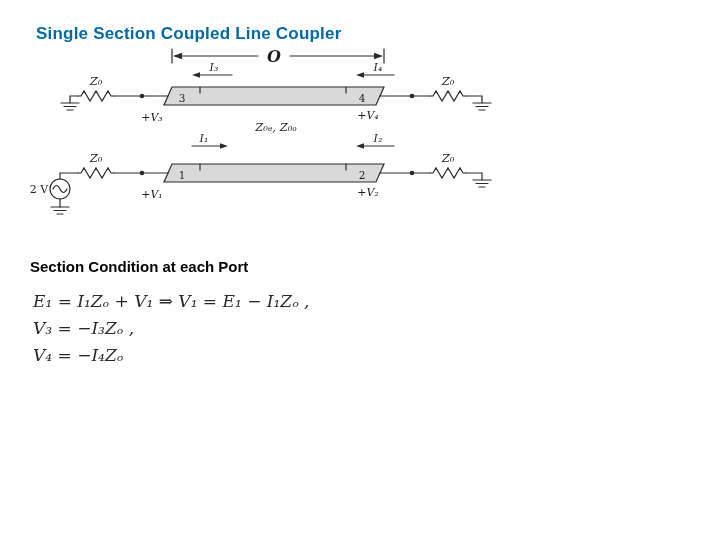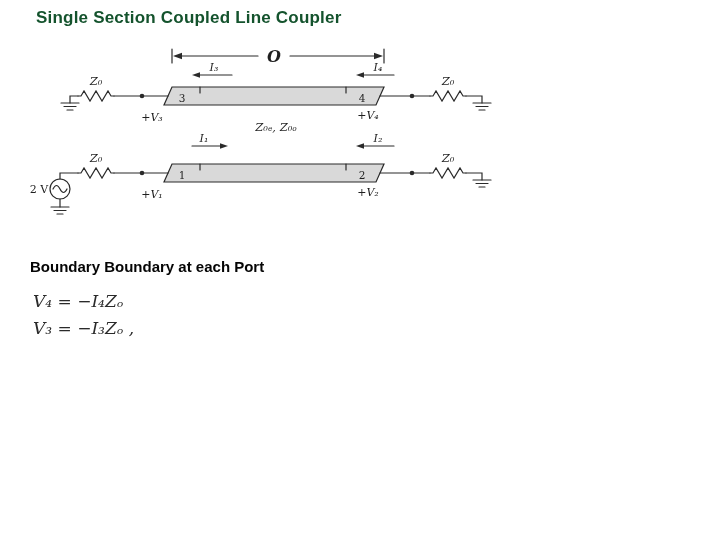--- a/index.html
+++ b/index.html
@@ -5,23 +5,23 @@
   html, body { margin: 0; padding: 0; }
   body {
     width: 720px; height: 540px;
     background: #ffffff;
     position: relative;
     overflow: hidden;
     font-family: "Liberation Sans", sans-serif;
     color: #000;
   }
   .slide-title {
-    position: absolute; left: 36px; top: 8px;
+    position: absolute; left: 36px; top: 24px;
     font-size: 17px; font-weight: bold; letter-spacing: 0.2px;
-    color: #14532d;
+    color: #0369a1;
   }
   .figure {
     position: absolute; left: 30px; top: 46px;
     width: 480px; height: 195px;
   }
   .boundary-heading {
     position: absolute; left: 30px; top: 258px;
     font-size: 15px; font-weight: bold; color: #050505;
   }
   .equations {
@@ -155,18 +155,19 @@
 
     <text class="svgtxt it" x="122" y="75" font-size="11" text-anchor="middle">+V₃</text>
     <text class="svgtxt it" x="338" y="73" font-size="11" text-anchor="middle">+V₄</text>
     <text class="svgtxt it" x="122" y="152" font-size="11" text-anchor="middle">+V₁</text>
     <text class="svgtxt it" x="338" y="150" font-size="11" text-anchor="middle">+V₂</text>
 
     <text class="svgtxt" x="9" y="147" font-size="11" text-anchor="middle">2 V</text>
   </svg>
 </div>
 
-<div class="boundary-heading">Boundary Boundary at each Port</div>
+<div class="boundary-heading">Section Condition at each Port</div>
 
 <div class="equations">
+  <div class="eq">E₁ = I₁Zₒ + V₁ ⇒ V₁ = E₁ − I₁Zₒ ,</div>
+  <div class="eq">V₃ = −I₃Zₒ ,</div>
   <div class="eq">V₄ = −I₄Zₒ</div>
-  <div class="eq">V₃ = −I₃Zₒ ,</div>
 </div>
 
 </body></html>

